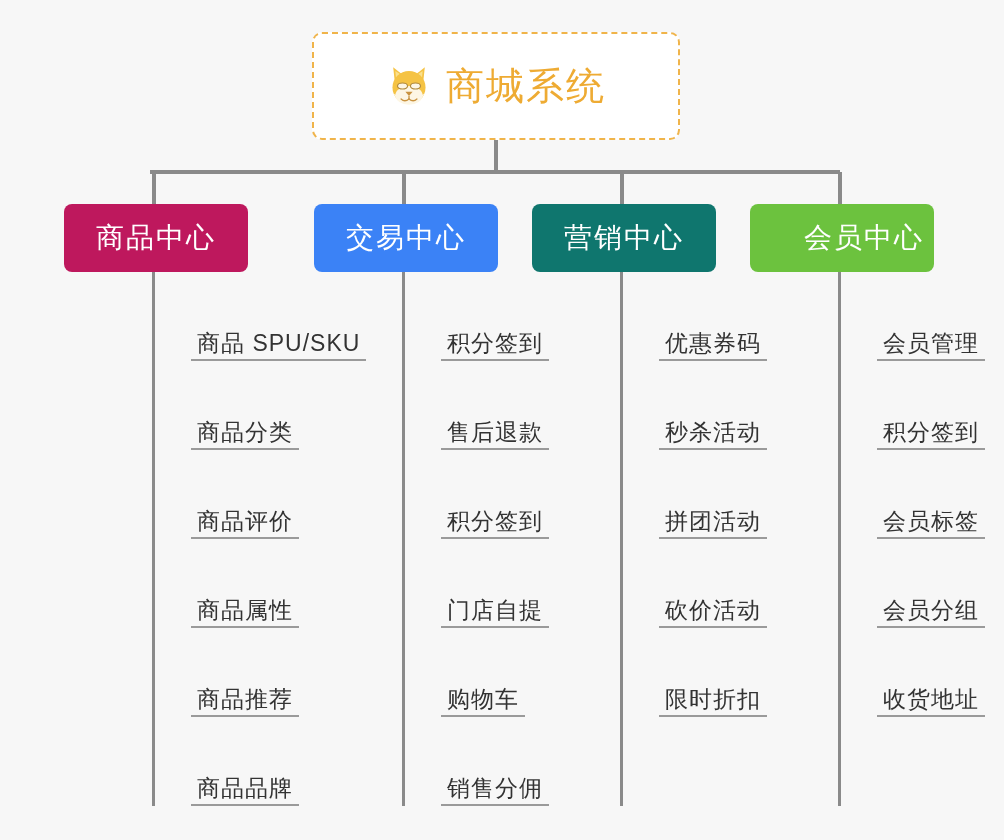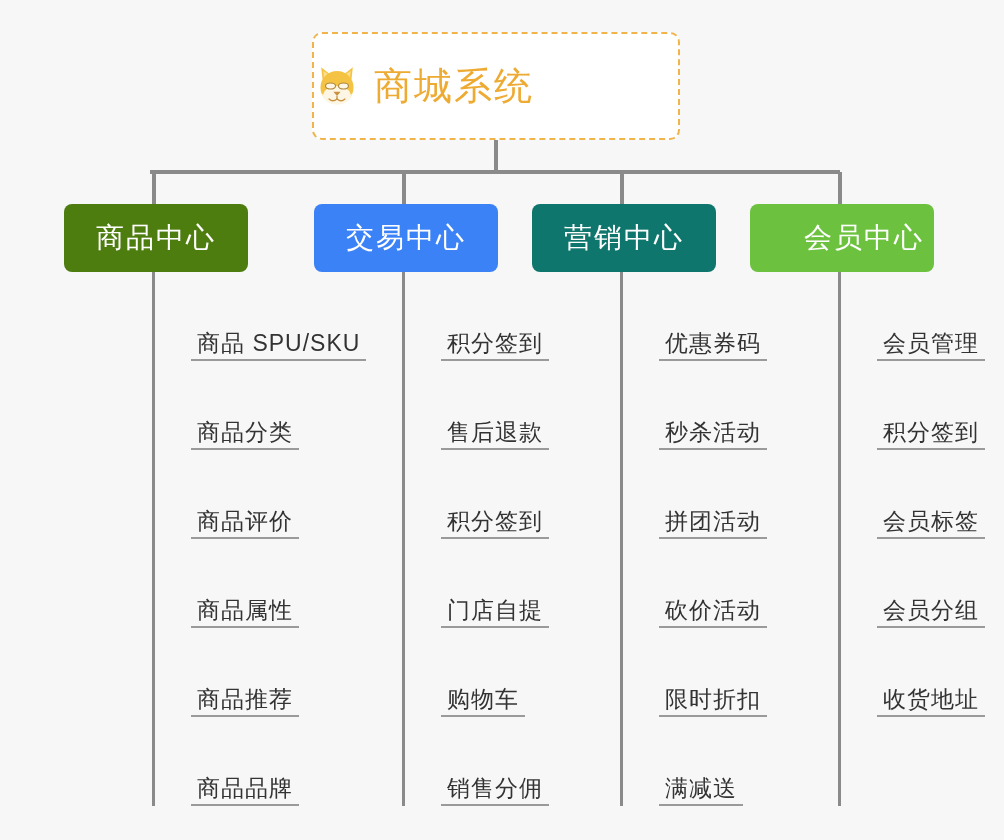--- a/index.html
+++ b/index.html
@@ -28,20 +28,21 @@
     left: 312px;
     top: 32px;
     width: 368px;
     height: 108px;
     box-sizing: border-box;
     background: #ffffff;
     border: 2px dashed #f0b44a;
     border-radius: 10px;
     display: flex;
     align-items: center;
+    justify-content: center;
     gap: 14px;
   }
   .root-title {
     font-size: 38px;
     color: #eeab33;
     letter-spacing: 2px;
     line-height: 1;
     white-space: nowrap;
   }
 
@@ -164,21 +165,21 @@
       </svg>
     </span>
     <span class="root-title">商城系统</span>
   </div>
 
   <div class="connector stem-root"></div>
   <div class="connector bus"></div>
 
 <div class="branch" style="left: 152px;">
       <div class="branch-drop"></div>
-      <div class="branch-header" style="background: #4d7c0f;">
+      <div class="branch-header" style="background: #be185d;">
         <span class="branch-header-label">商品中心</span>
       </div>
       <div class="branch-trunk" style="height: 534px;"></div>
       <div class="leaf-list">
         <div class="leaf-item">
           <span class="leaf-label">商品 SPU/SKU</span>
         </div>
         <div class="leaf-item">
           <span class="leaf-label">商品分类</span>
         </div>
@@ -238,23 +239,20 @@
         </div>
         <div class="leaf-item">
           <span class="leaf-label">拼团活动</span>
         </div>
         <div class="leaf-item">
           <span class="leaf-label">砍价活动</span>
         </div>
         <div class="leaf-item">
           <span class="leaf-label">限时折扣</span>
         </div>
-        <div class="leaf-item">
-          <span class="leaf-label">满减送</span>
-        </div>
       </div>
     </div>
     <div class="branch" style="left: 838px;">
       <div class="branch-drop"></div>
       <div class="branch-header" style="background: rgb(108, 194, 62); padding-left: 44px;">
         <span class="branch-header-label">会员中心</span>
       </div>
       <div class="branch-trunk" style="height: 534px;"></div>
       <div class="leaf-list">
         <div class="leaf-item">

